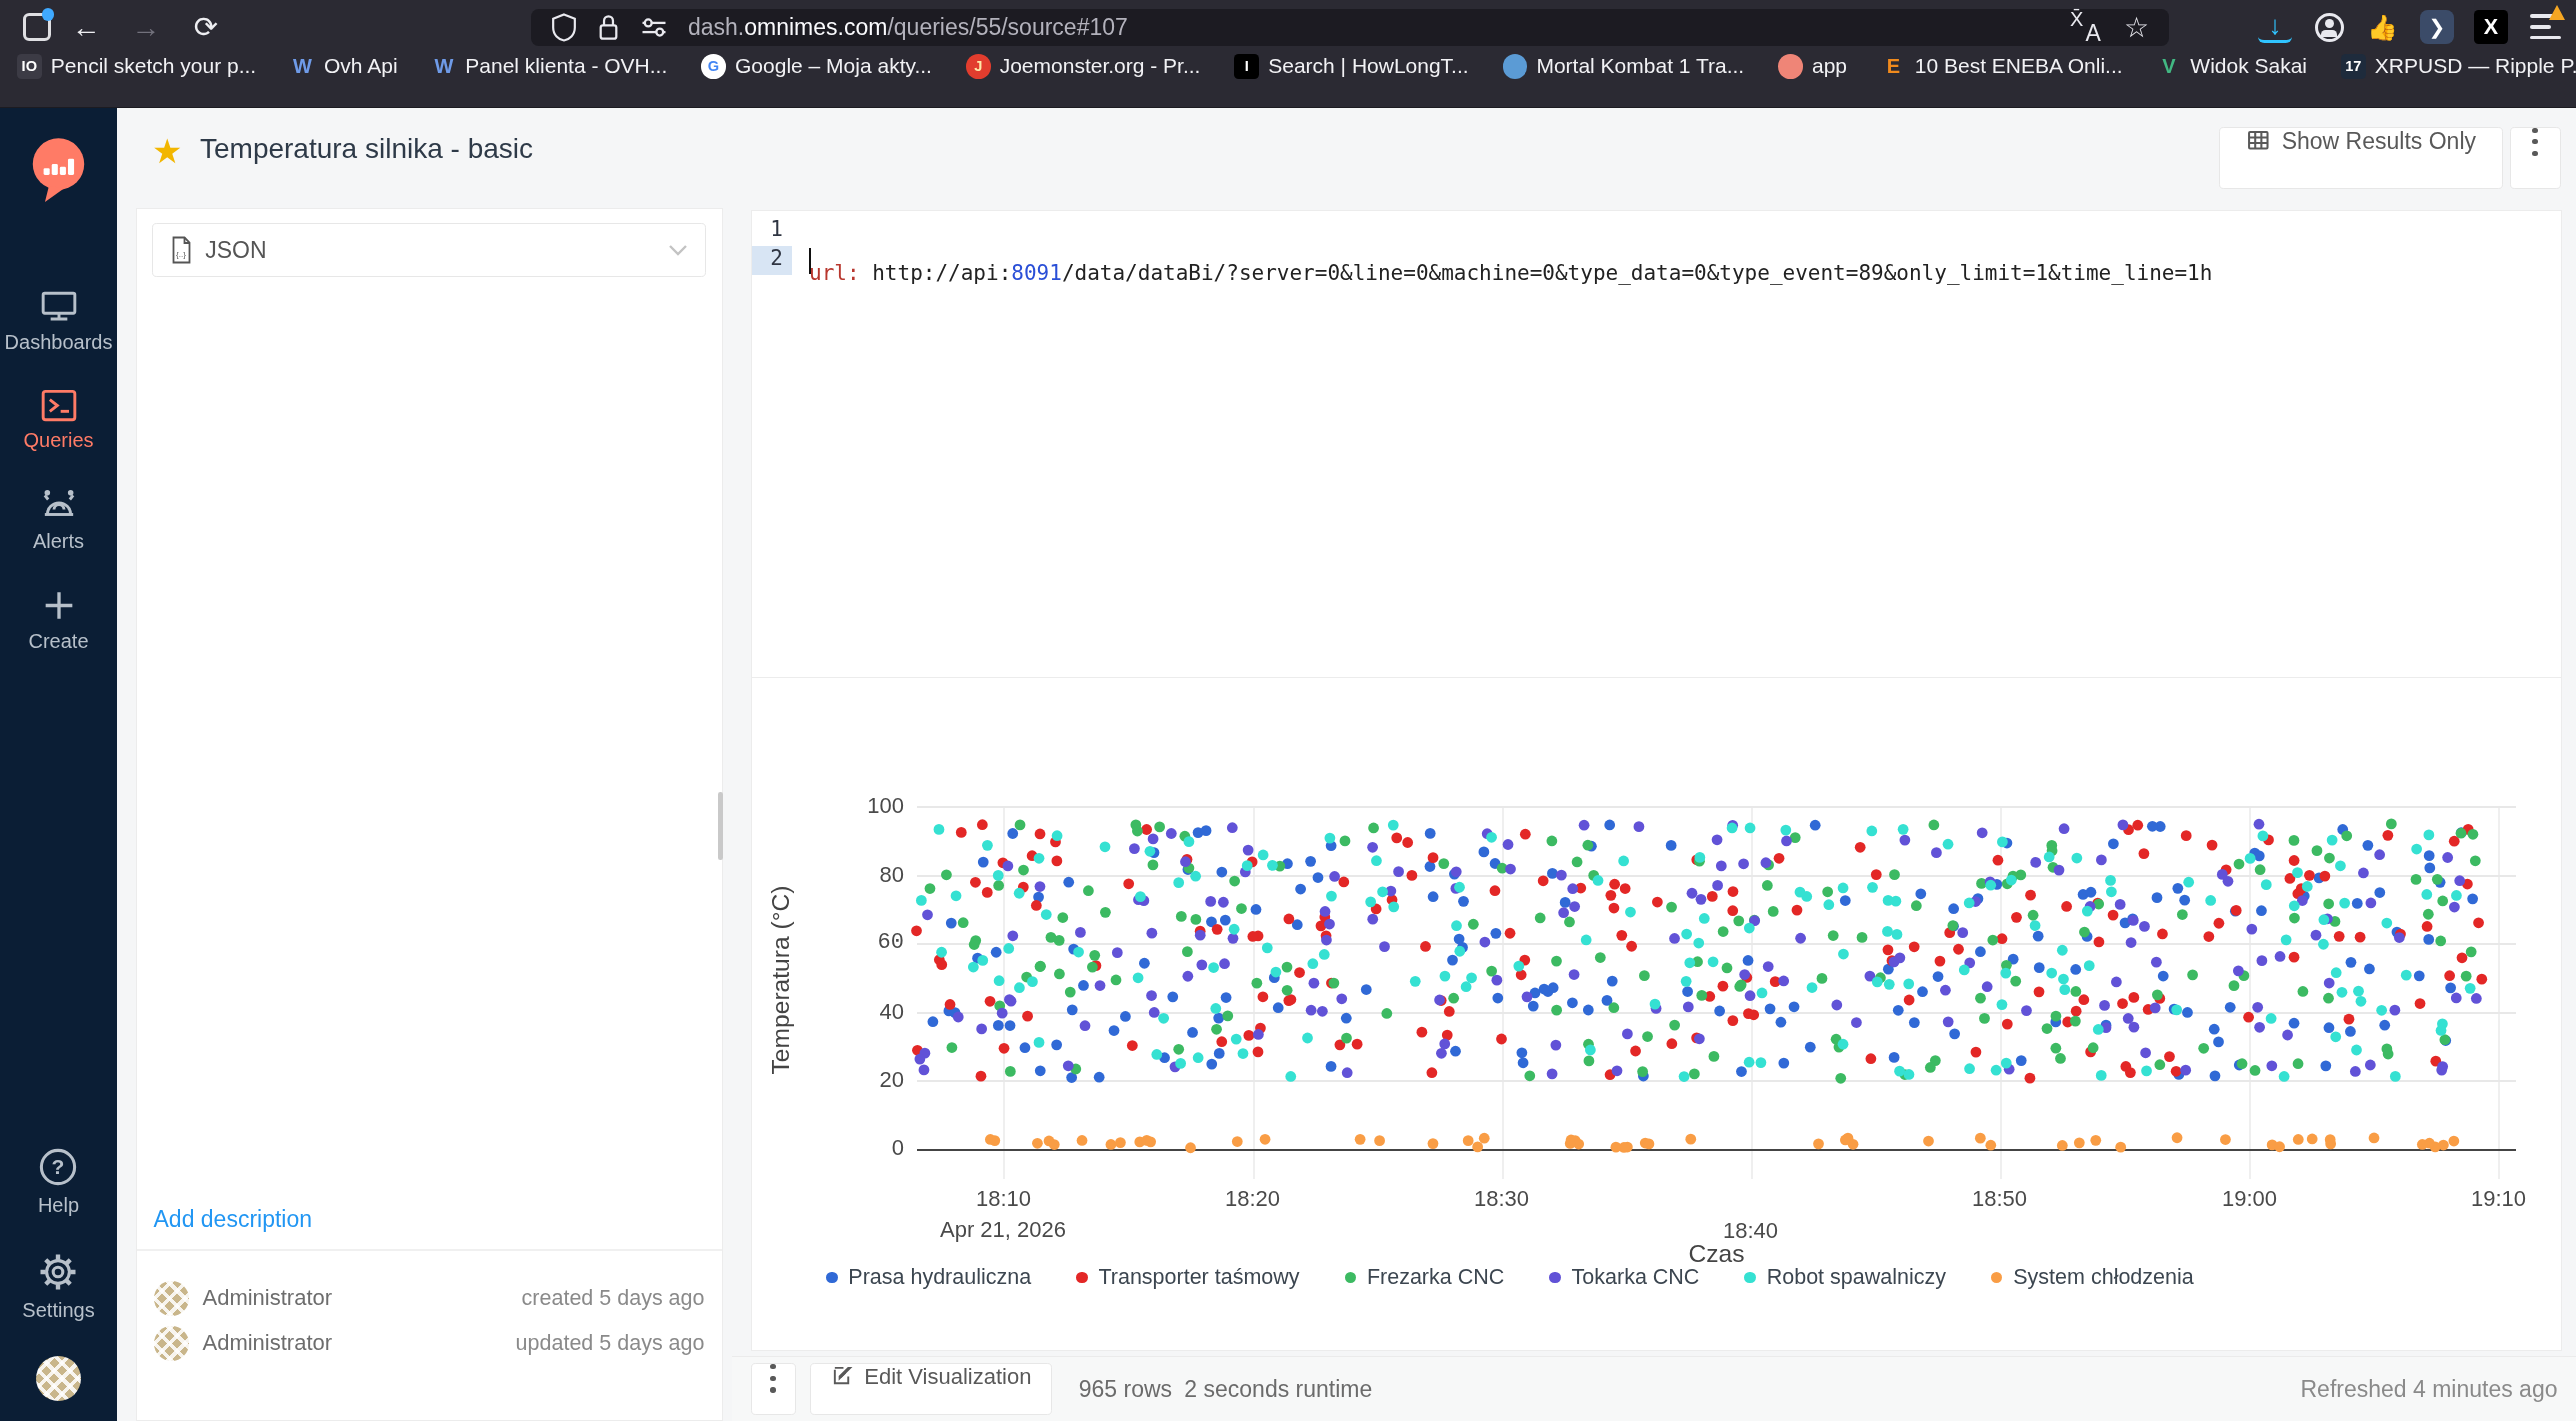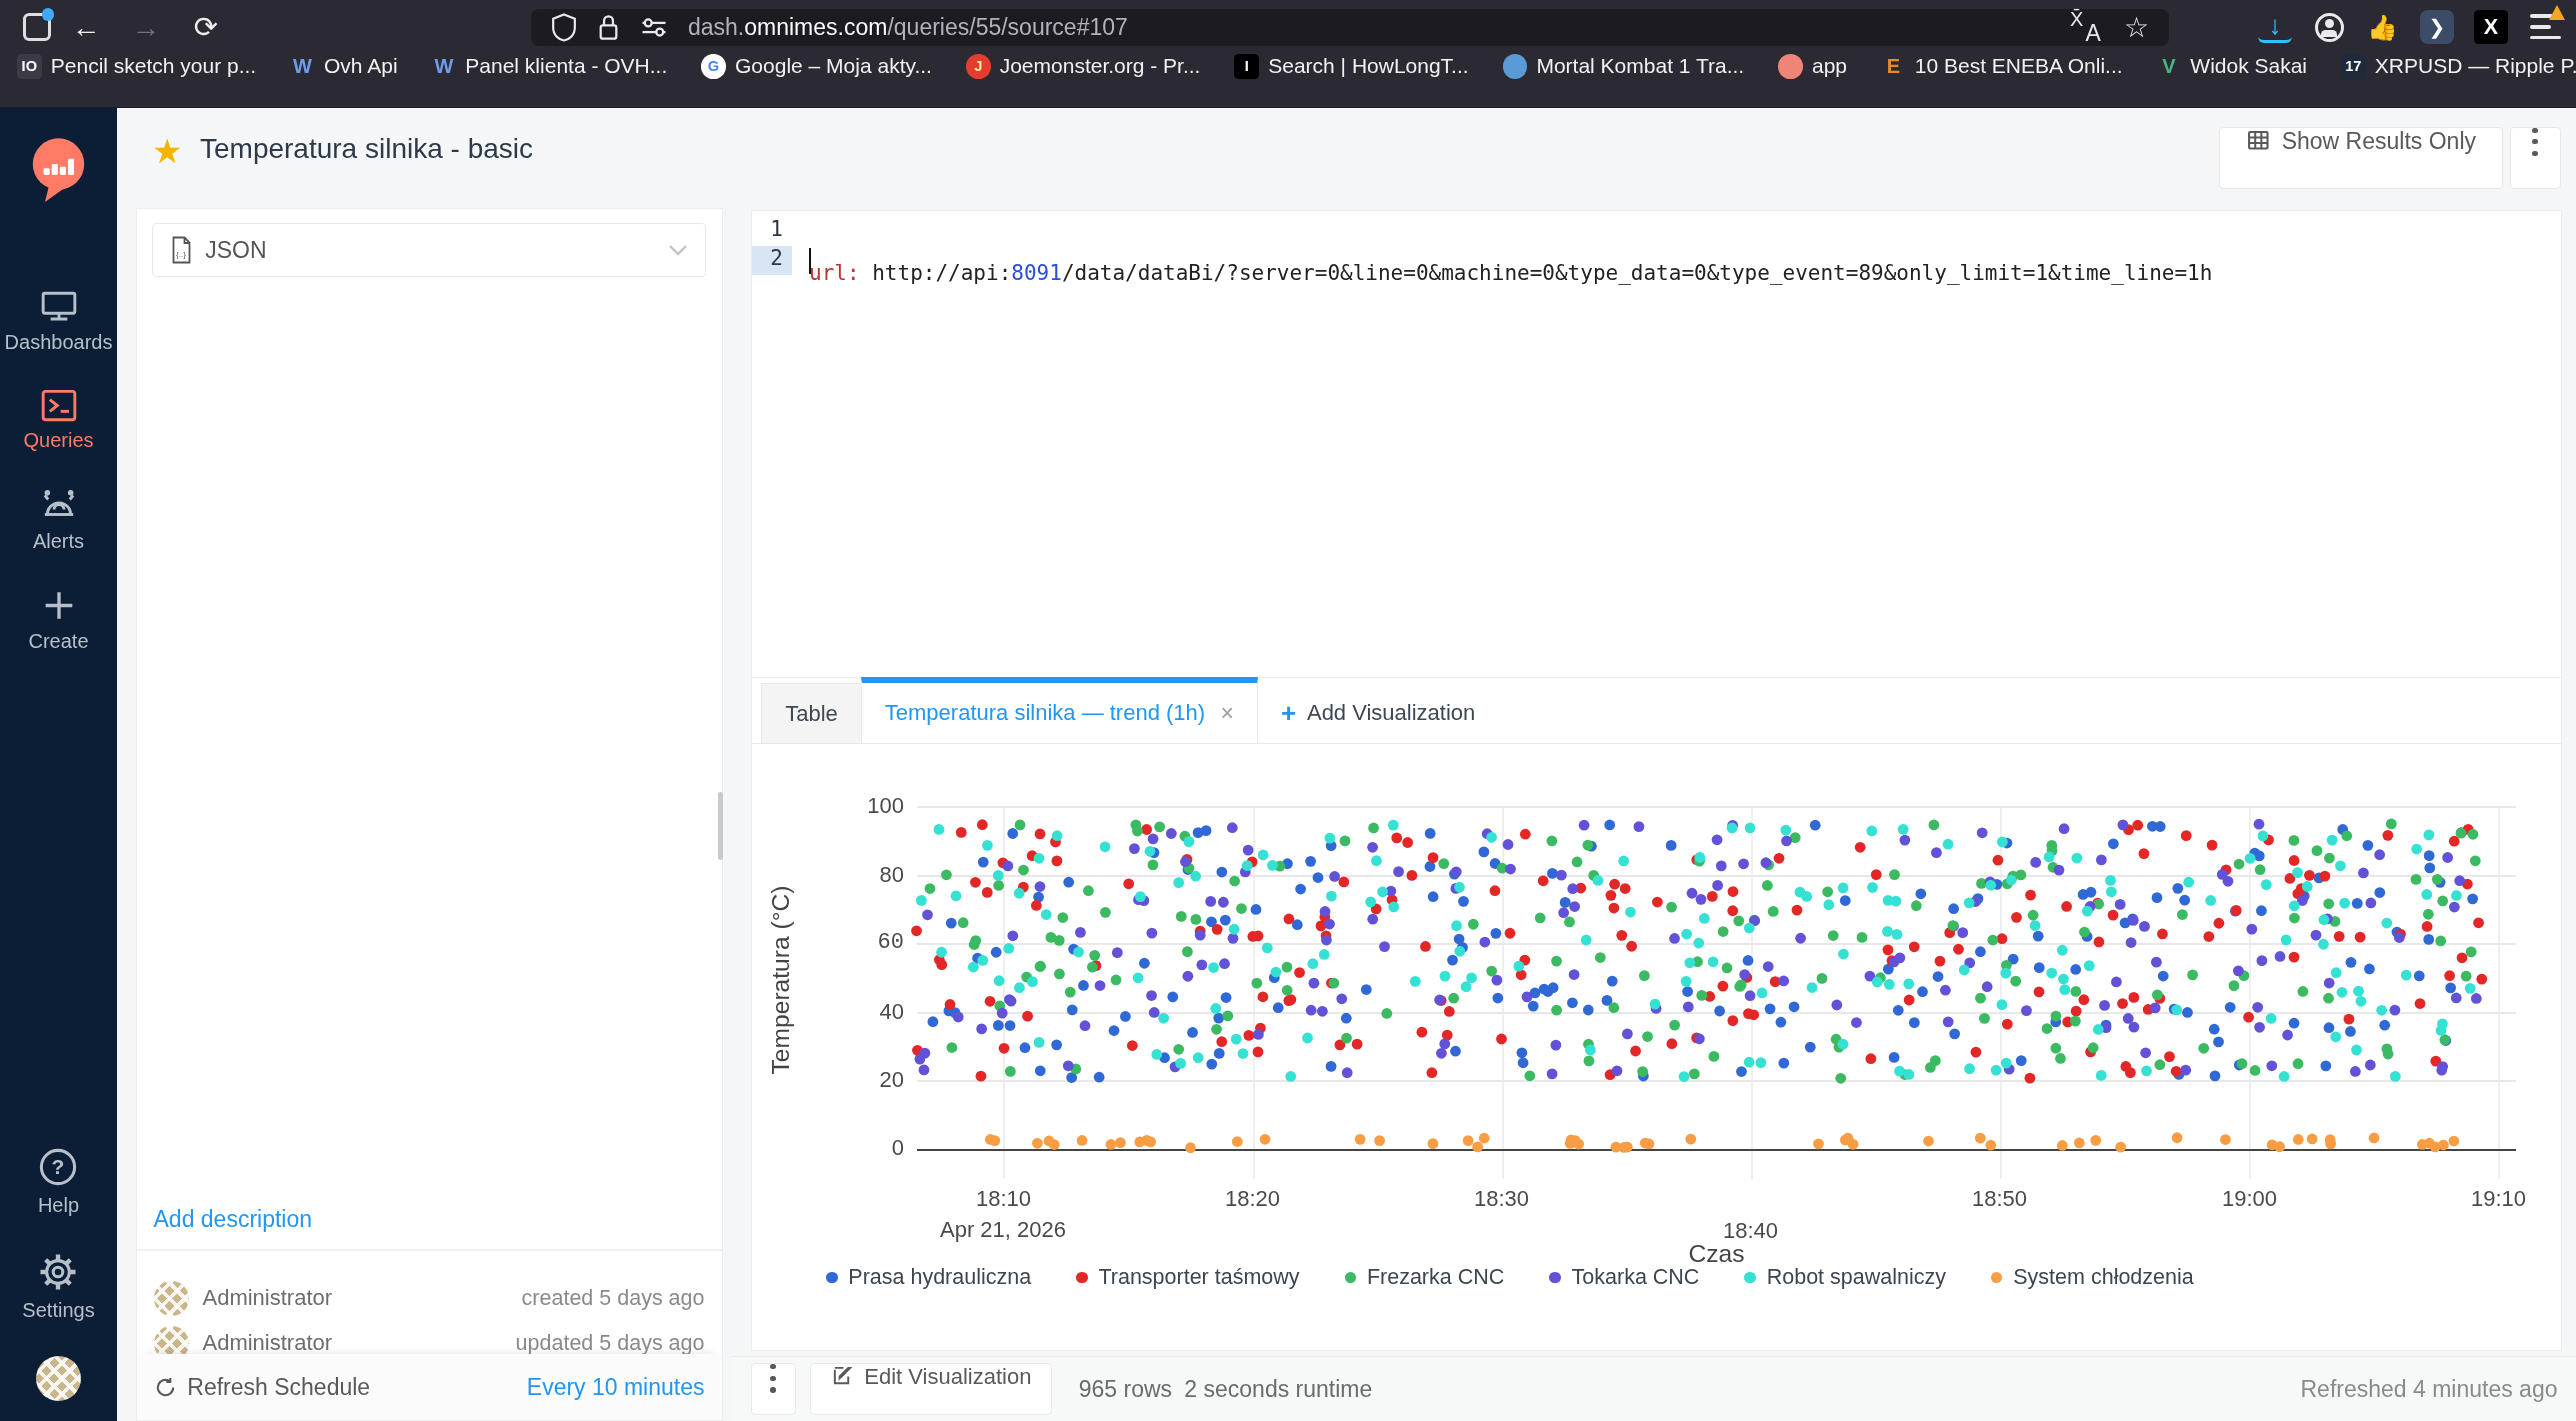--- a/index.html
+++ b/index.html
@@ -348,28 +348,20 @@
           <div class="avatar small"></div>
           <span class="who">Administrator</span>
           <span class="when">created 5 days ago</span>
         </div>
         <div class="meta-row" style="top:1115px">
           <div class="avatar small"></div>
           <span class="who">Administrator</span>
           <span class="when">updated 5 days ago</span>
         </div>
 
-        <div class="refresh-row">
-          <svg class="icon" width="23" height="23" viewBox="0 0 24 24" stroke="#595959" fill="none" stroke-width="2.2">
-              <path d="M20 12 a8 8 0 1 1 -3 -6.2"></path>
-              <path d="M17 2 v4.2 h-4.2"></path>
-            </svg>
-          <span>Refresh Schedule</span>
-          <span class="sched">Every 10 minutes</span>
-        </div>
       </div>
 
       <div class="panel-resizer"></div>
 
       <div class="editor-card">
         <div class="code-area">
           <div class="code-line" style="top:6.2px">
             <div class="gutter-cell">1</div>
             <div class="code-text"><span class="tok-key">url:</span><span> http://api:</span><span class="tok-num">8091</span><span>/data/dataBi/?server=0&amp;line=0&amp;machine=0&amp;type_data=0&amp;type_event=89&amp;only_limit=1&amp;time_line=1h</span></div>
           </div>
@@ -406,31 +398,20 @@
           </button>
           <button class="execute-btn">
             <span class="play">▶</span>
             <span>Execute</span>
           </button>
         </div>
         <div class="h-resize-dash"></div>
       </div>
 
       <div class="results-card">
-        <div class="tabstrip">
-          <div class="tab first">Table</div>
-          <div class="tab active">
-            <span>Temperatura silnika — trend (1h)</span>
-            <span class="close-x">×</span>
-          </div>
-          <div class="tab addviz">
-            <span class="plus">+</span>
-            <span>Add Visualization</span>
-          </div>
-        </div>
 
         <div class="chart" id="chart">
           <div class="axis-title-y">Temperatura (°C)</div>
           <div class="axis-title-x">Czas</div>
           <div class="legend" id="legend">
               <div class="legend-item">
                 <span class="legend-dot" style="background: rgb(48, 105, 214);"></span>
                 <span>Prasa hydrauliczna</span>
               </div>
               <div class="legend-item">

